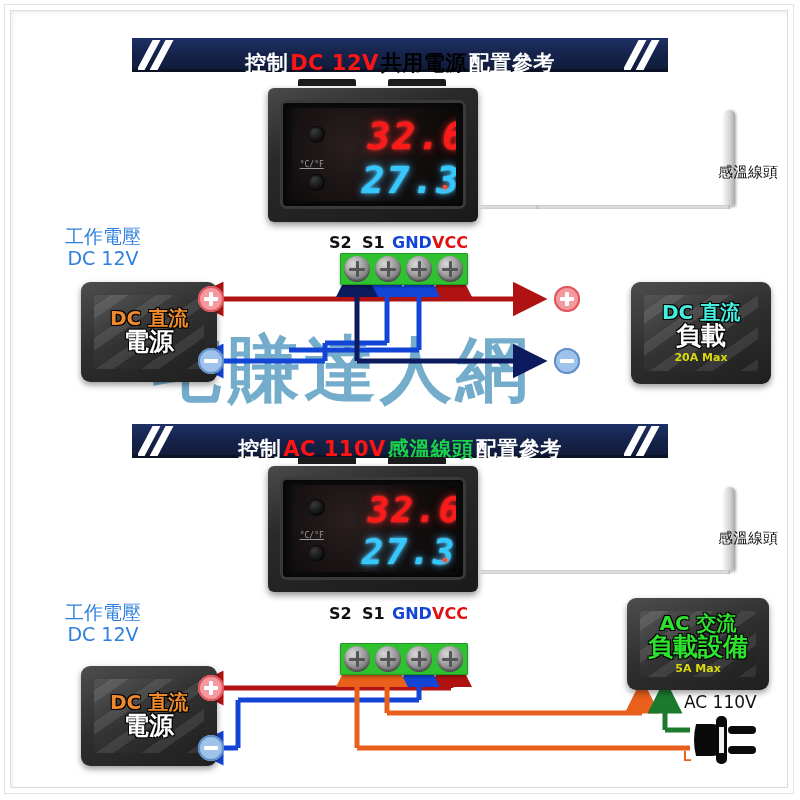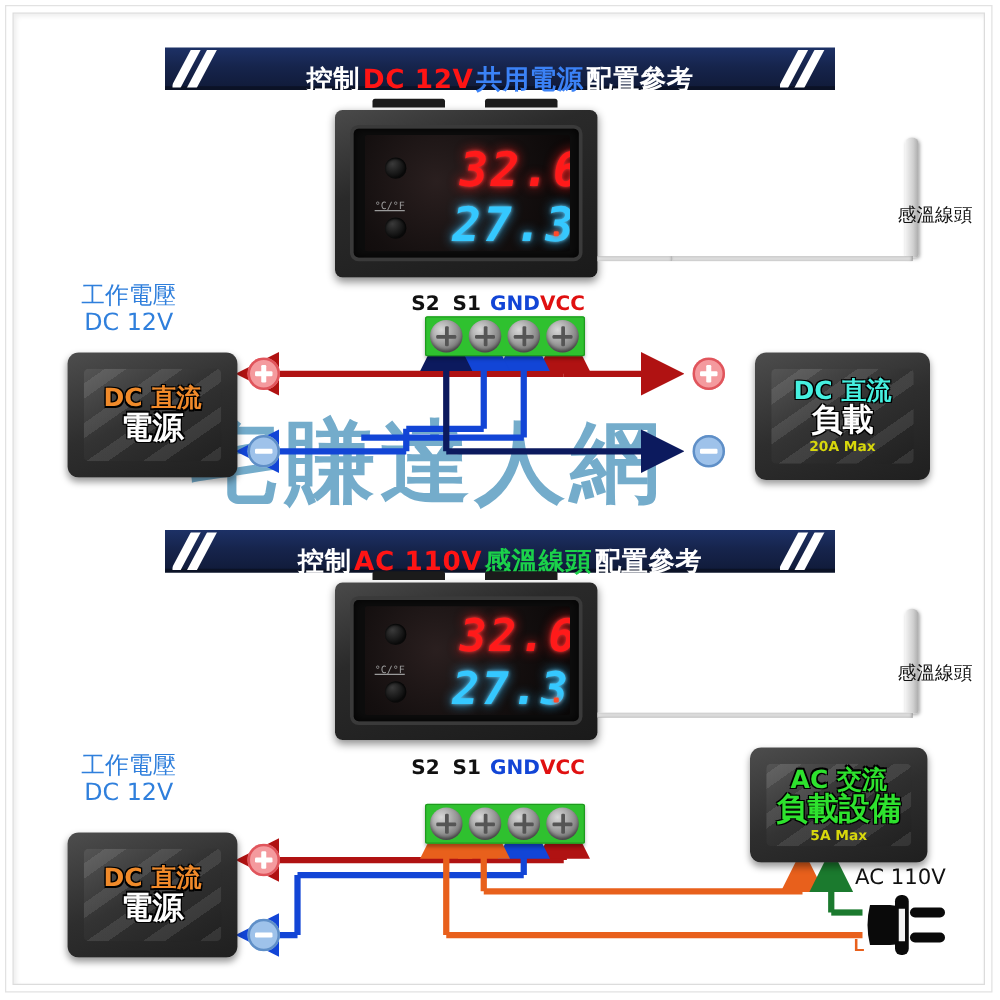--- a/index.html
+++ b/index.html
@@ -19,21 +19,21 @@
   .banner{position:absolute;height:34px;}
   .banner .bar{position:absolute;left:0;top:0;right:0;height:34px;
       background:linear-gradient(180deg,#1d3166 0%,#16244c 45%,#101a38 100%);}
   .banner .bar:after{content:"";position:absolute;left:0;right:0;bottom:0;height:3px;
       background:#0b1226;}
   .banner .ttl{position:absolute;left:0;right:0;top:0;height:34px;
       display:flex;align-items:center;justify-content:center;
       font-size:21px;font-weight:bold;letter-spacing:.5px;
       font-family:"DejaVu Sans","Liberation Sans",sans-serif;}
   .banner .ttl span{padding:0 1px;margin-top:16px;}
-  .w{color:#ffffff;} .r{color:#ff1414;} .c{color:#3b82f6;} .g{color:#1bd14a;}
+  .w{color:#ffffff;} .r{color:#ff1414;} .c{color:#000000;} .g{color:#1bd14a;}
 
   .chev{position:absolute;top:2px;height:30px;width:38px;overflow:hidden;}
   .chev i{position:absolute;top:-6px;width:7px;height:46px;background:#ffffff;
       transform:rotate(28deg);}
   .chev.L i:nth-child(1){left:6px;} .chev.L i:nth-child(2){left:19px;}
   .chev.R i:nth-child(1){left:6px;} .chev.R i:nth-child(2){left:19px;}
 
   
   .module{position:absolute;border-radius:6px;
       background:linear-gradient(160deg,#4a4a4a 0%,#2a2a2a 35%,#1a1a1a 100%);
@@ -77,21 +77,21 @@
       box-shadow:inset 0 -2px 3px rgba(0,0,0,.45);}
   .term .scr:before,.term .scr:after{content:"";position:absolute;background:#555;border-radius:1px;}
   .term .scr:before{left:50%;top:5px;width:3px;height:16px;margin-left:-1.5px;}
   .term .scr:after{left:5px;top:50%;width:16px;height:3px;margin-top:-1.5px;}
   .term-lbl{position:absolute;font-size:16px;font-weight:bold;white-space:nowrap;
       font-family:"DejaVu Sans","Liberation Sans",sans-serif;}
 
   
   .devbox{position:absolute;border-radius:9px;
       background:linear-gradient(160deg,#4d4d4d,#2e2e2e 50%,#1f1f1f);
-      padding:13px;box-sizing:border-box;box-shadow:0 3px 6px rgba(0,0,0,.4);}
+      padding:13px;box-sizing:border-box;box-shadow:0 3px 6px rgba(0,0,0,.4);margin-left:27px;}
   .devbox .face{position:relative;width:100%;height:100%;border-radius:4px;overflow:hidden;
       background:
         repeating-linear-gradient(-35deg,rgba(255,255,255,.09) 0 10px,rgba(0,0,0,0) 10px 26px),
         linear-gradient(150deg,#555 0%,#333 45%,#202020 100%);
       display:flex;flex-direction:column;align-items:center;justify-content:center;}
   .devbox .l1{font-size:20px;font-weight:bold;line-height:1.05;white-space:nowrap;
       font-family:"DejaVu Sans","Liberation Sans",sans-serif;}
   .devbox .l2{font-size:25px;font-weight:bold;line-height:1.05;white-space:nowrap;
       font-family:"DejaVu Sans","Liberation Sans",sans-serif;}
   .devbox .l3{font-size:11px;font-weight:bold;color:#d8d80c;margin-top:1px;

